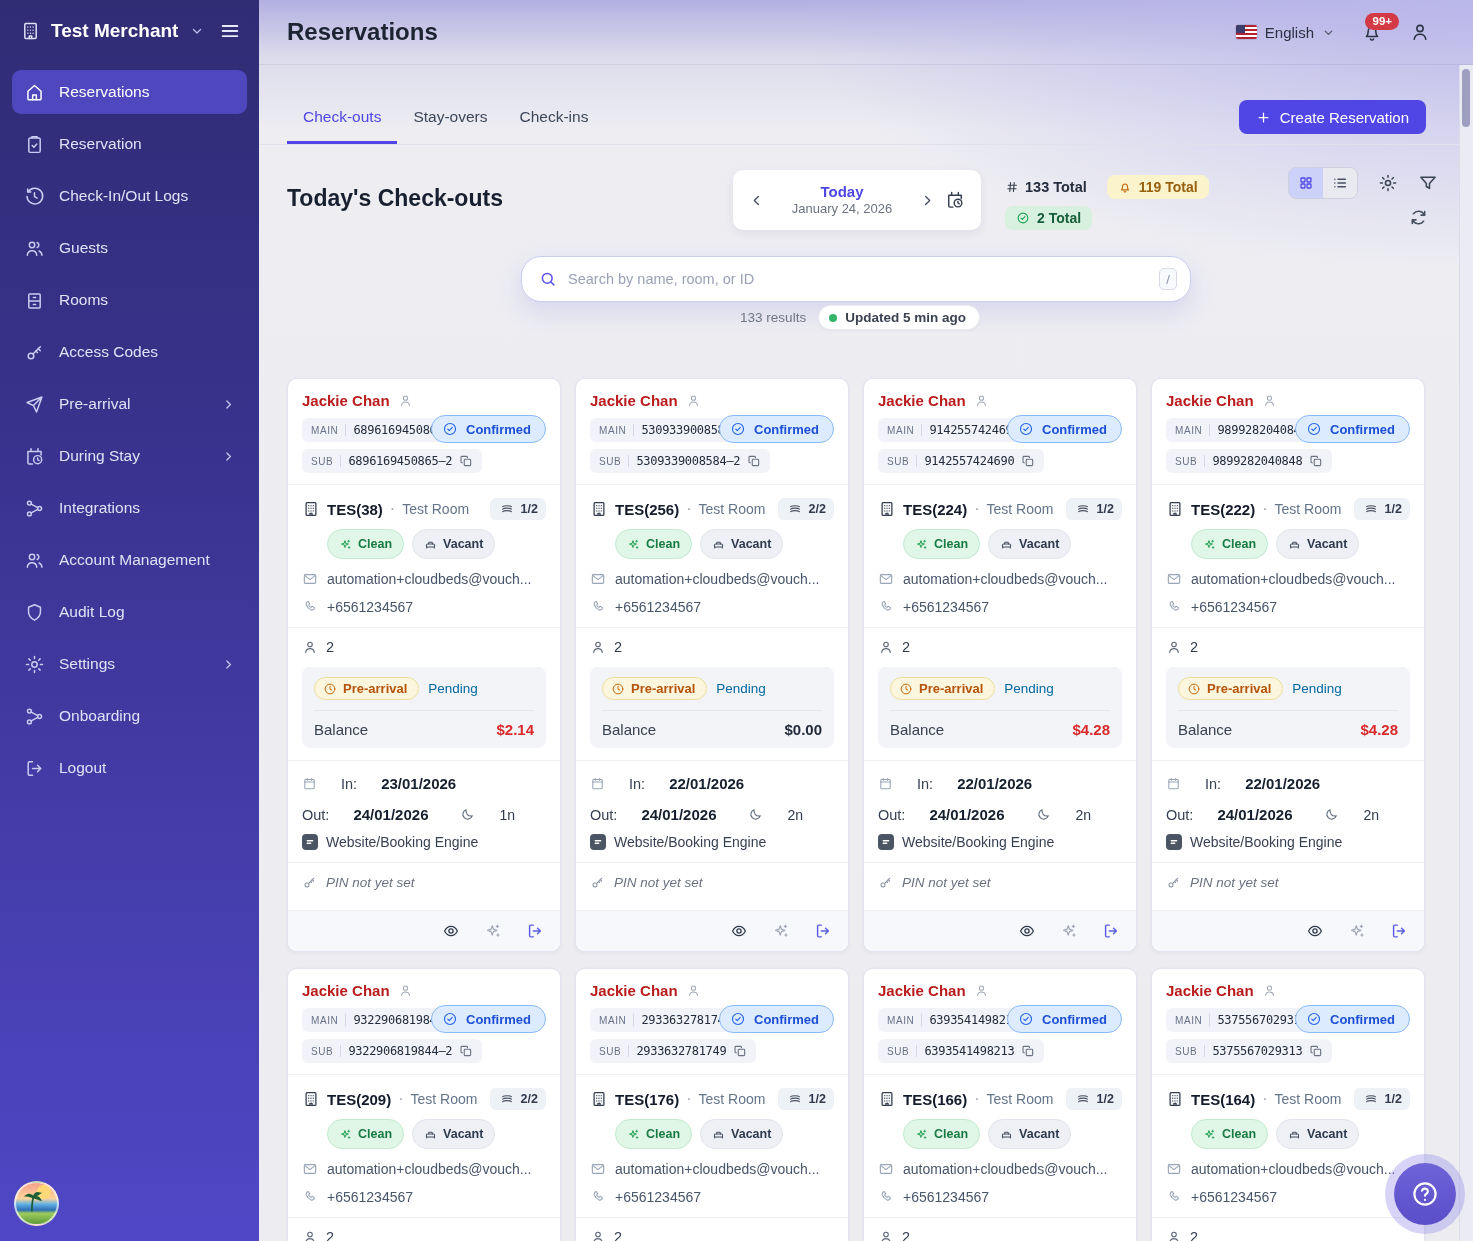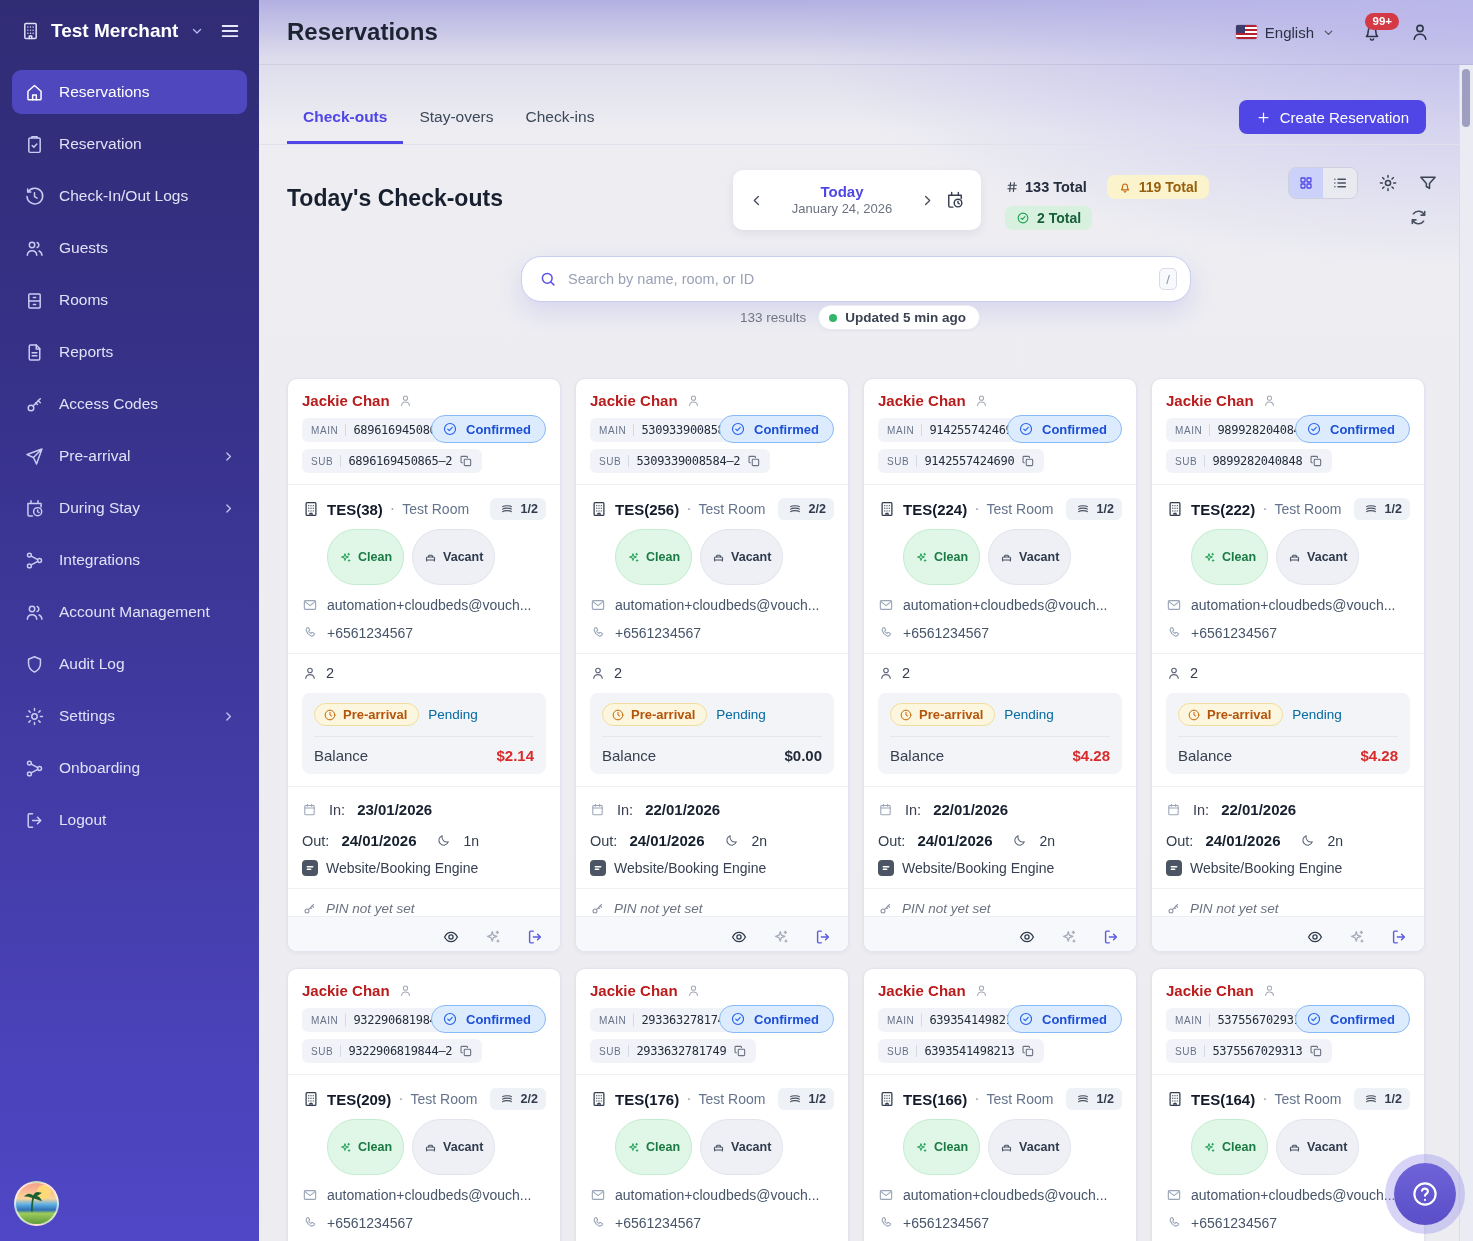--- a/index.html
+++ b/index.html
@@ -36,21 +36,21 @@
   .lang{display:flex;align-items:center;gap:8px;font-size:15px;color:#2a3243;cursor:pointer}
   .flag{width:21px;height:14px;border-radius:2px;background:repeating-linear-gradient(180deg,#b22234 0 2px,#fff 2px 4px);position:relative;overflow:hidden;box-shadow:0 0 0 .5px rgba(0,0,0,.15)}
   .flag::after{content:'';position:absolute;left:0;top:0;width:9px;height:8px;background:#3c3b6e}
   .lang .chev{width:13px;height:13px;color:#4b5565}
   .bellwrap{position:relative;width:22px;height:22px;color:#2c3546;cursor:pointer}
   .nbadge{position:absolute;top:-8px;right:-16px;background:#d33a45;color:#fff;font-size:11.5px;font-weight:700;border-radius:999px;padding:2.5px 7px;line-height:1}
   .usericon{width:22px;height:22px;color:#2c3546;cursor:pointer}
 
   .tabbar{position:absolute;top:65px;left:0;right:0;height:80px;display:flex;align-items:flex-end;padding:0 47px 0 28px;border-bottom:1px solid #e0e1ea}
   .tab{font-size:15.5px;color:#3c4759;padding:0 16px 15px;cursor:pointer;border-bottom:3px solid transparent}
-  .tab.active{color:#4f46e5;font-weight:700;border-bottom-color:#4f46e5}
+  .tab.active{color:#4f46e5;font-weight:400;border-bottom-color:#4f46e5}
   .create-btn{margin-left:auto;margin-bottom:10px;display:flex;align-items:center;gap:9px;background:#4f46e5;color:#fff;border:none;border-radius:8px;height:34px;padding:0 17px;font-size:15px;font-family:inherit;cursor:pointer}
   .create-btn .bic{width:15px;height:15px}
 
   .section-title{position:absolute;left:28px;top:185px;font-size:23px;font-weight:700;color:#18202f}
   .datenav{position:absolute;left:474px;top:170px;width:248px;height:60px;background:#fff;border-radius:10px;box-shadow:0 3px 10px rgba(35,35,90,.08);display:flex;align-items:center;padding:0 16px}
   .dn-chev{width:15px;height:15px;color:#475061;cursor:pointer}
   .dn-center{flex:1;text-align:center;line-height:1.25;cursor:pointer}
   .dn-today{font-size:15px;font-weight:700;color:#4f46e5}
   .dn-date{font-size:13px;color:#6b7280}
   .dn-cal{width:20px;height:20px;color:#333c4d;margin-left:10px;cursor:pointer}
@@ -102,42 +102,42 @@
   .badge-confirmed .cic{width:16px;height:16px;color:#2563eb}
   .c-body{padding:9px 14px 0;flex:1}
   .room-row{display:flex;align-items:center;gap:7px;margin-top:4px}
   .room-row .cic{width:18px;height:18px;color:#333c4d;flex:0 0 18px}
   .room-code{font-size:15px;font-weight:700;color:#131b2b}
   .rdot{color:#9aa3b2}
   .room-type{font-size:14px;color:#64748b}
   .occ-pill{margin-left:auto;display:flex;align-items:center;gap:5px;background:#eef1f6;border-radius:6px;padding:4px 8px;font-size:12.5px;color:#313b4d;font-weight:600}
   .occ-pill .cic{width:14px;height:14px;color:#475061}
   .pill-row{display:flex;gap:8px;margin:9px 0 0 25px}
-  .spill{display:flex;align-items:center;gap:6px;border-radius:999px;padding:20px 11px;font-size:12.5px;font-weight:600}
+  .spill{display:flex;align-items:center;gap:6px;border-radius:999px;padding:7px 11px;font-size:12.5px;font-weight:600}
   .spill .cic{width:13px;height:13px}
   .sp-clean{background:#e0f6e7;border:1px solid #c2ecce;color:#197a43}
   .sp-clean .cic{color:#28a45a}
   .sp-vacant{background:#eef0f5;border:1px solid #e1e4ec;color:#2e3a4d}
   .sp-vacant .cic{color:#475061}
   .info-row{display:flex;align-items:center;gap:9px;margin-top:12px;font-size:14px;color:#475569}
   .info-row .cic{width:16px;height:16px;color:#99a5b6;flex:0 0 16px}
   .c-div{height:1px;background:#eef0f4;margin:12px -14px 0}
   .guests-row{display:flex;align-items:center;gap:8px;margin-top:11px;font-size:14.5px;color:#313b4d}
   .guests-row .cic{width:16px;height:16px;color:#5d6879}
   .summary{margin-top:12px;background:#f3f4f8;border-radius:8px;padding:10px 12px}
   .stage-row{display:flex;align-items:center;gap:9px}
   .stage-pill{display:flex;align-items:center;gap:6px;background:#fcf6de;border:1px solid #eedd9d;border-radius:999px;padding:3px 11px 3px 8px;font-size:13px;font-weight:600;color:#b45309}
   .stage-pill .cic{width:14px;height:14px;color:#c2660c}
   .stage-status{font-size:13.5px;color:#0369a1}
   .s-div{height:1px;background:#e4e6ec;margin:10px 0}
   .bal-row{display:flex;justify-content:space-between;align-items:center}
   .bal-label{font-size:15px;color:#374151}
   .bal-val{font-size:15px;font-weight:700;color:#1f2937}
   .bal-val.red{color:#d92b2b}
-  .date-row{display:flex;align-items:center;gap:12px;margin-top:14px;font-size:14.5px;color:#374151}
+  .date-row{display:flex;align-items:center;gap:24px;margin-top:14px;font-size:14.5px;color:#374151}
   .date-row .cic{width:15px;height:15px;color:#99a5b6;flex:0 0 15px}
   .d-val{font-size:15px;font-weight:600;color:#16202e}
   .moonic{width:15px;height:15px;color:#5d6879;margin-left:8px}
   .nights{font-size:14px;color:#313b4d}
   .source-row{display:flex;align-items:center;gap:8px;margin-top:11px;font-size:14px;color:#374151}
   .src-ic{width:16px;height:16px;background:#4b5563;border-radius:4px;color:#fff;flex:0 0 16px;padding:2px}
   .pin-row{display:flex;align-items:center;gap:9px;margin-top:12px;font-size:13.5px;color:#6b7280;font-style:italic}
   .pin-row .cic{width:15px;height:15px;color:#8b93a3}
   .c-foot{margin-top:auto;border-top:1px solid #edeff3;background:#f7f8fb;padding:11px 16px;display:flex;justify-content:flex-end;gap:24px}
   .c-foot .fic{width:18px;height:18px;cursor:pointer}
@@ -217,29 +217,20 @@
           <span>Guests</span>
         </div>
         <div class="nav-item">
           <span class="nic">
             <svg viewBox="0 0 24 24" fill="none" stroke="currentColor" stroke-width="1.7" stroke-linecap="round" stroke-linejoin="round">
               <rect x="5.5" y="4.5" width="13" height="16" rx="1"></rect>
               <path d="M5.5 12.5h13M10.7 8.5h2.6M10.7 16.5h2.6"></path>
             </svg>
           </span>
           <span>Rooms</span>
-        </div>
-        <div class="nav-item">
-          <span class="nic">
-            <svg viewBox="0 0 24 24" fill="none" stroke="currentColor" stroke-width="1.7" stroke-linecap="round" stroke-linejoin="round">
-              <path d="M7.5 3.5H14l4 4V19a1.5 1.5 0 0 1-1.5 1.5h-9A1.5 1.5 0 0 1 6 19V5a1.5 1.5 0 0 1 1.5-1.5Z"></path>
-              <path d="M14 3.5V8h4M9.3 12.2h5.4M9.3 15.7h5.4"></path>
-            </svg>
-          </span>
-          <span>Reports</span>
         </div>
         <div class="nav-item">
           <span class="nic">
             <svg viewBox="0 0 24 24" fill="none" stroke="currentColor" stroke-width="1.7" stroke-linecap="round" stroke-linejoin="round">
               <circle cx="8" cy="16" r="3.2"></circle>
               <path d="m10.3 13.7 8.3-8.3M16 7.4l2.6 2.6M13.4 10l2 2"></path>
             </svg>
           </span>
           <span>Access Codes</span>
         </div>

